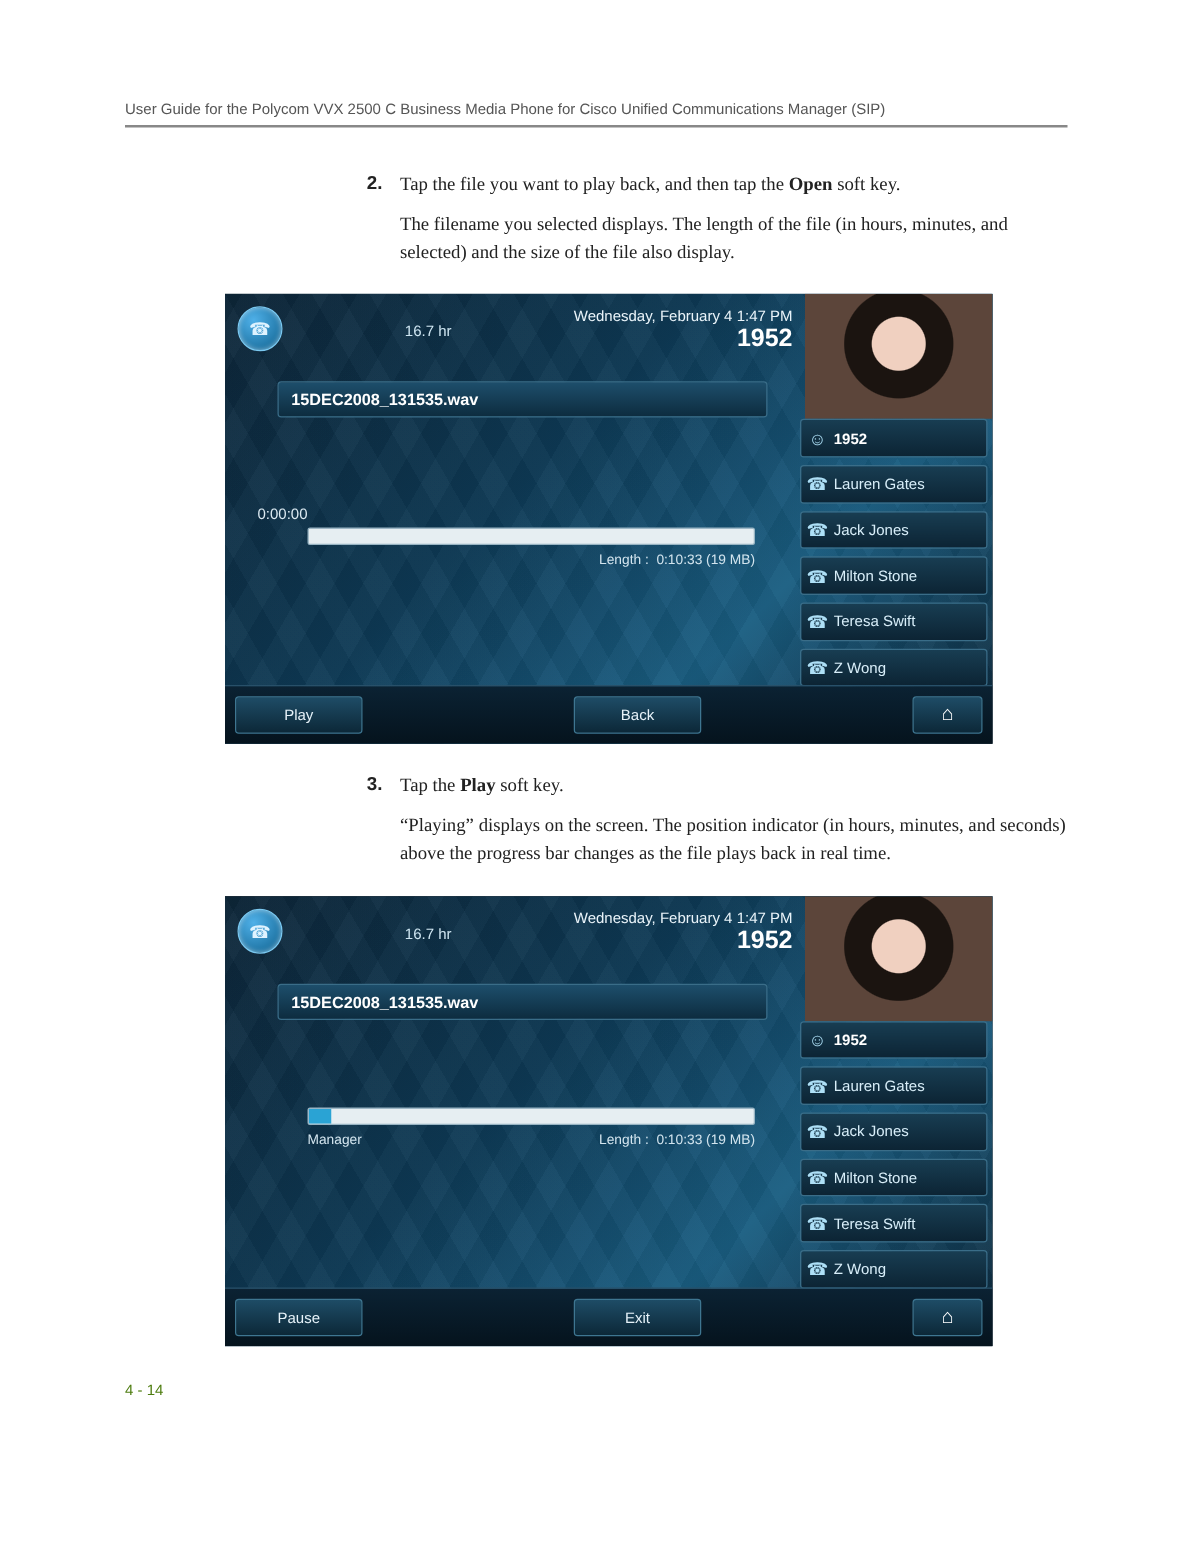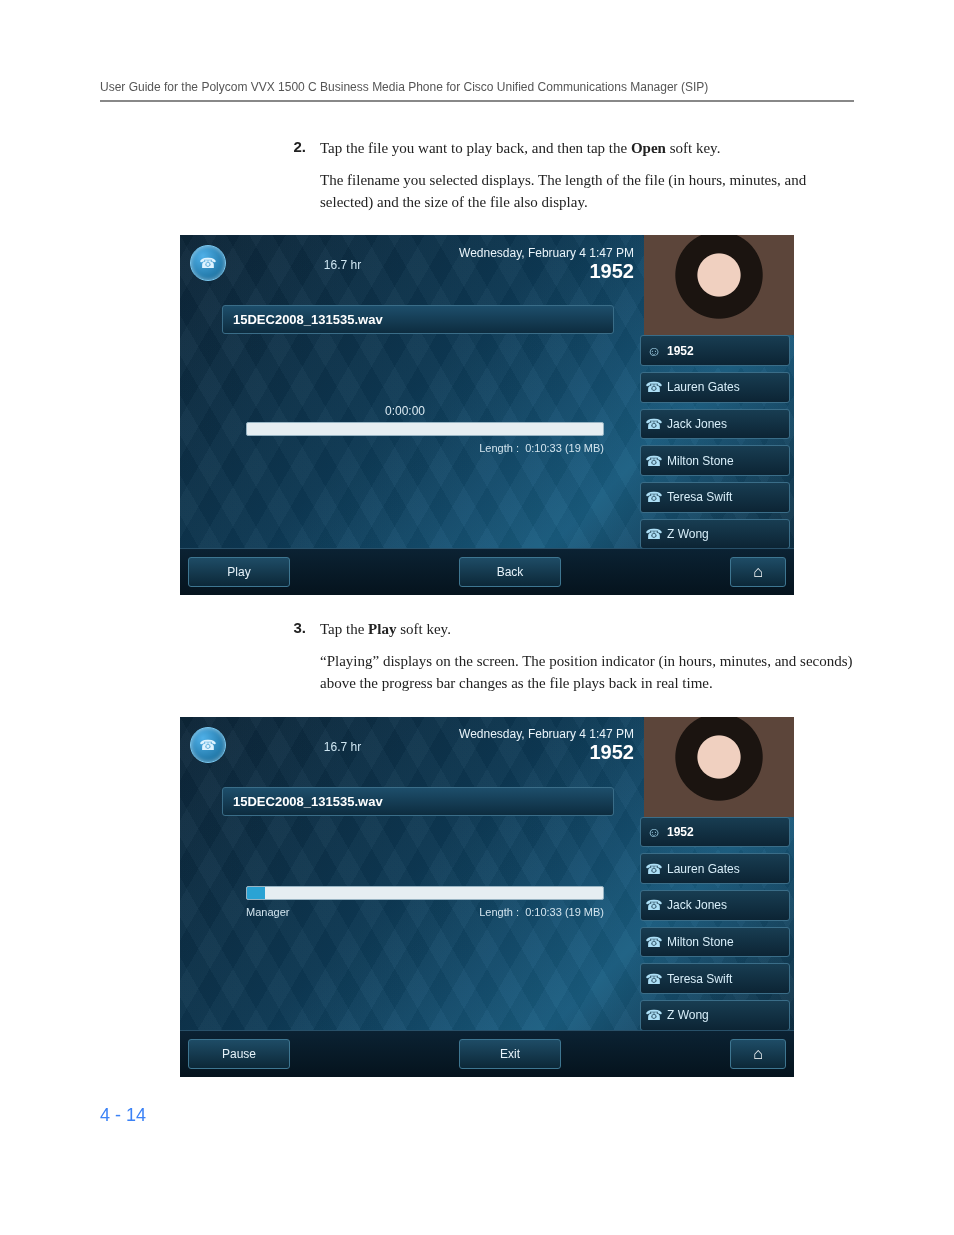--- a/index.html
+++ b/index.html
@@ -92,21 +92,21 @@
     position:absolute;left:0;right:154px;top:56px;bottom:46px;
     padding:14px 26px 0 26px;
   }
   .filename{
     background:linear-gradient(#1d4e6b,#0d2c3f);
     border:1px solid #3a6d88;border-radius:3px;
     padding:6px 10px;font-size:13px;font-weight:bold;color:#fff;
     margin-bottom:70px;
     margin-left:16px;
   }
-  .time-row{text-align:center;font-size:12px;color:#dceaf2;margin:0 10px 4px 0;}
+  .time-row{text-align:left;font-size:12px;color:#dceaf2;margin:0 10px 4px 0;}
   .progress{
     height:12px;background:#e6eef2;border:1px solid #98b4c3;border-radius:2px;
     margin:0 10px 6px 40px;overflow:hidden;
   }
   .progress .fill{height:100%;background:#2aa3d4;}
   .meta-row{
     display:flex;font-size:11px;color:#d2e4ee;margin:0 10px 0 40px;justify-content:flex-end;
   }
   .meta-row .status{flex:1;}
   .scr .softkeys{
@@ -125,28 +125,28 @@
   .softkeys .spacer{flex:1;}
   .home-key{
     width:54px;height:28px;
     background:linear-gradient(#1e4c66,#0c2838);
     border:1px solid #3e7691;border-radius:3px;
     display:flex;align-items:center;justify-content:center;
     color:#fff;font-size:16px;
   }
   .page-num{
     font-family:"Century Gothic","Futura",sans-serif;
-    font-size:18px;color:#3b82f6;margin-top:28px;
+    font-size:12px;color:#4d7c0f;margin-top:28px;
   }
   b.ui{font-family:inherit;font-weight:bold;}
 </style>
 </head>
 <body>
 
-<div class="running-head">User Guide for the Polycom VVX 1500 C Business Media Phone for Cisco Unified Communications Manager (SIP)</div>
+<div class="running-head">User Guide for the Polycom VVX 2500 C Business Media Phone for Cisco Unified Communications Manager (SIP)</div>
 
 <div class="step">
   <div class="step-num">2.</div>
   <div class="step-body">
     <p>
       <span>Tap the file you want to play back, and then tap the </span><b class="ui">Open</b><span> soft key.</span>
     </p>
     <p>The filename you selected displays. The length of the file (in hours, minutes, and selected) and the size of the file also display.</p>
   </div>
 </div>

